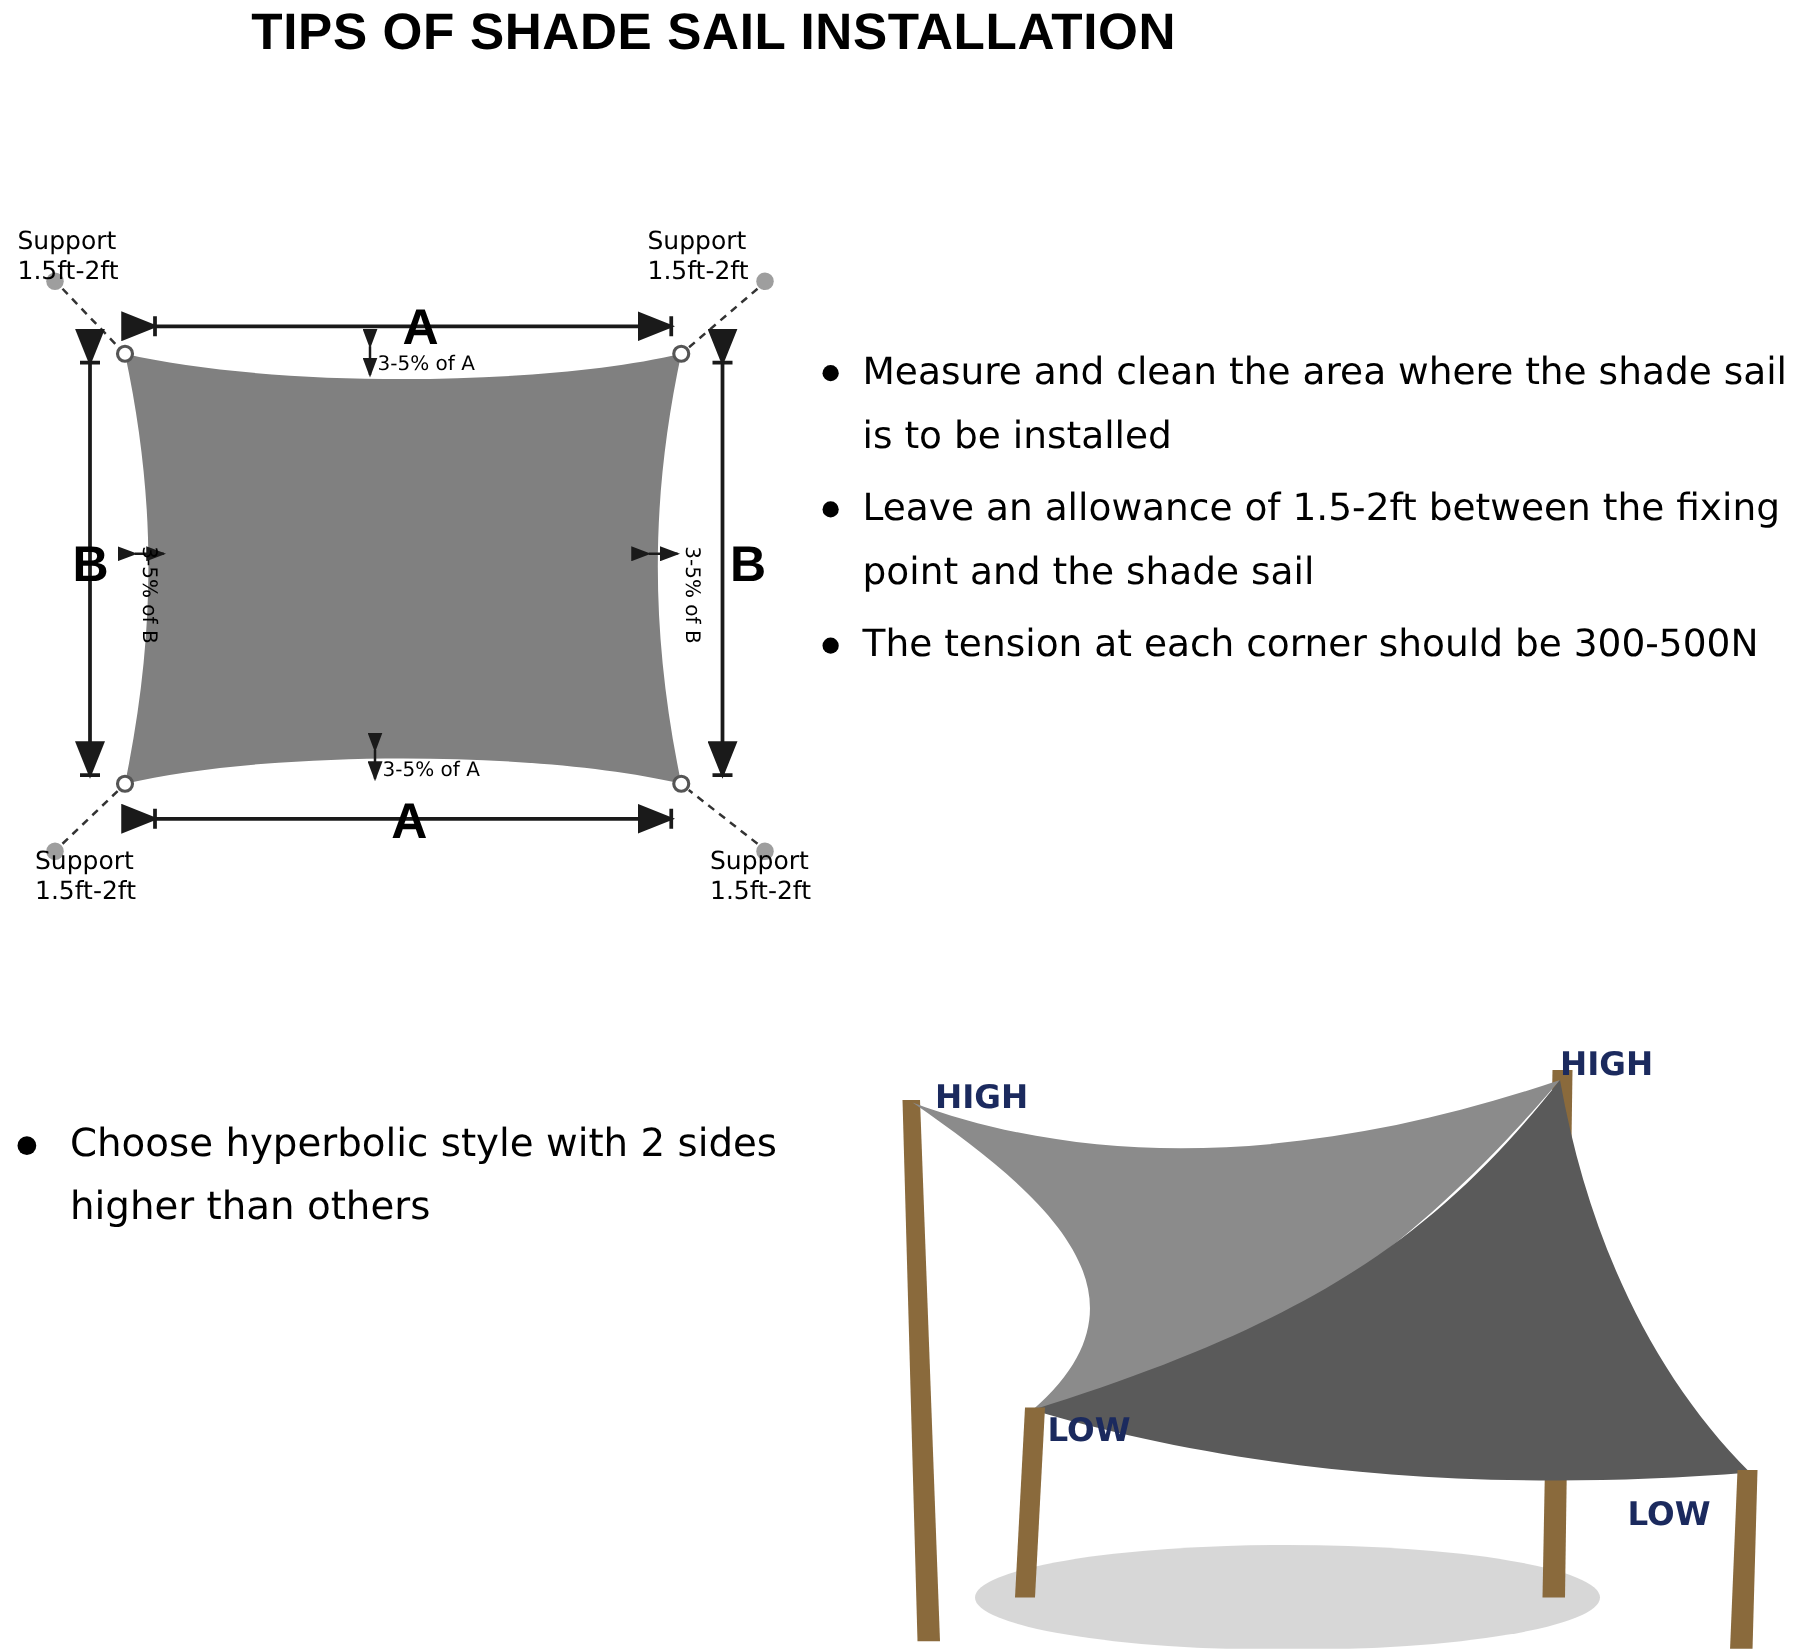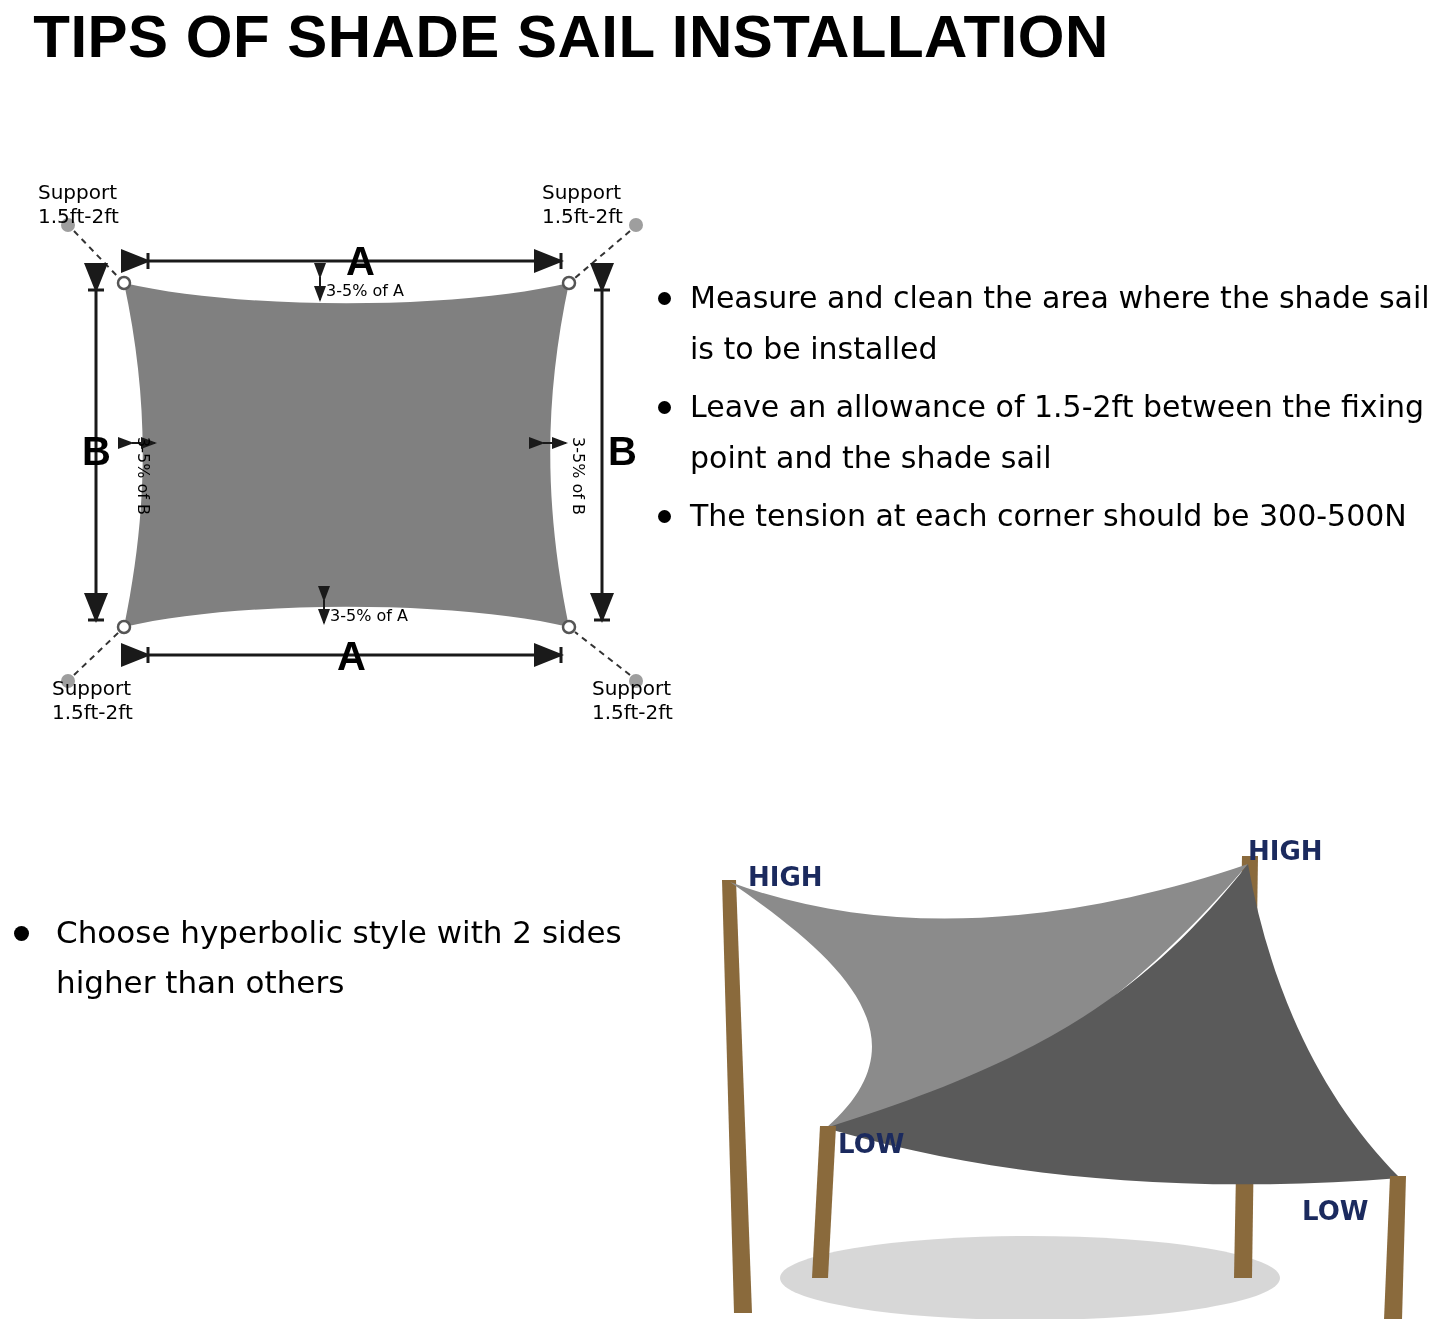--- a/index.html
+++ b/index.html
@@ -16,50 +16,48 @@
     overflow: hidden;
   }
 
   
   .title {
     position: absolute;
     top: 2px;
     left: 0;
     width: 1142px;
     text-align: center;
-    font-size: 60px;
+    font-size: 41px;
     font-weight: bold;
     letter-spacing: 0.5px;
     font-family: "Liberation Sans", sans-serif;
   }
 
   
   #rect-diagram {
     position: absolute;
     left: 0;
     top: 165px;
     width: 660px;
     height: 560px;
-    padding-left: 24px;
   }
   #rect-diagram svg { display: block; }
 
   
   .bullets-right {
     position: absolute;
     left: 648px;
     top: 272px;
     width: 800px;
   }
   .bullets-left {
     position: absolute;
     left: 8px;
     top: 890px;
     width: 620px;
-    margin-top: 17px;
   }
   ul.bl {
     list-style: none;
     margin: 0;
     padding: 0;
   }
   ul.bl li {
     position: relative;
     padding-left: 42px;
     font-size: 30px;

